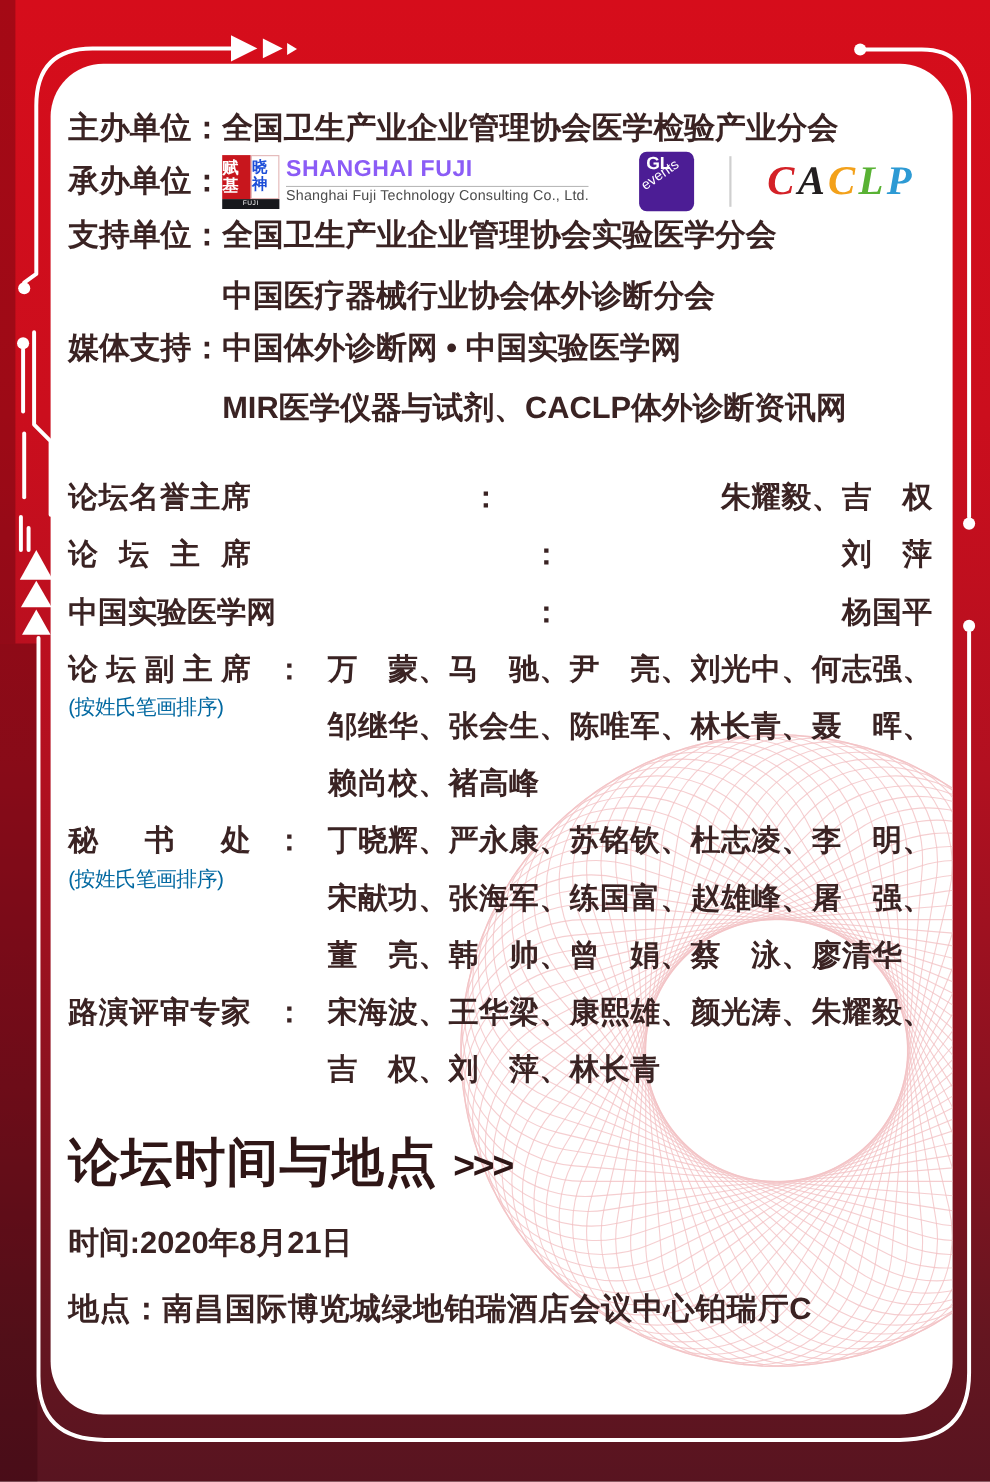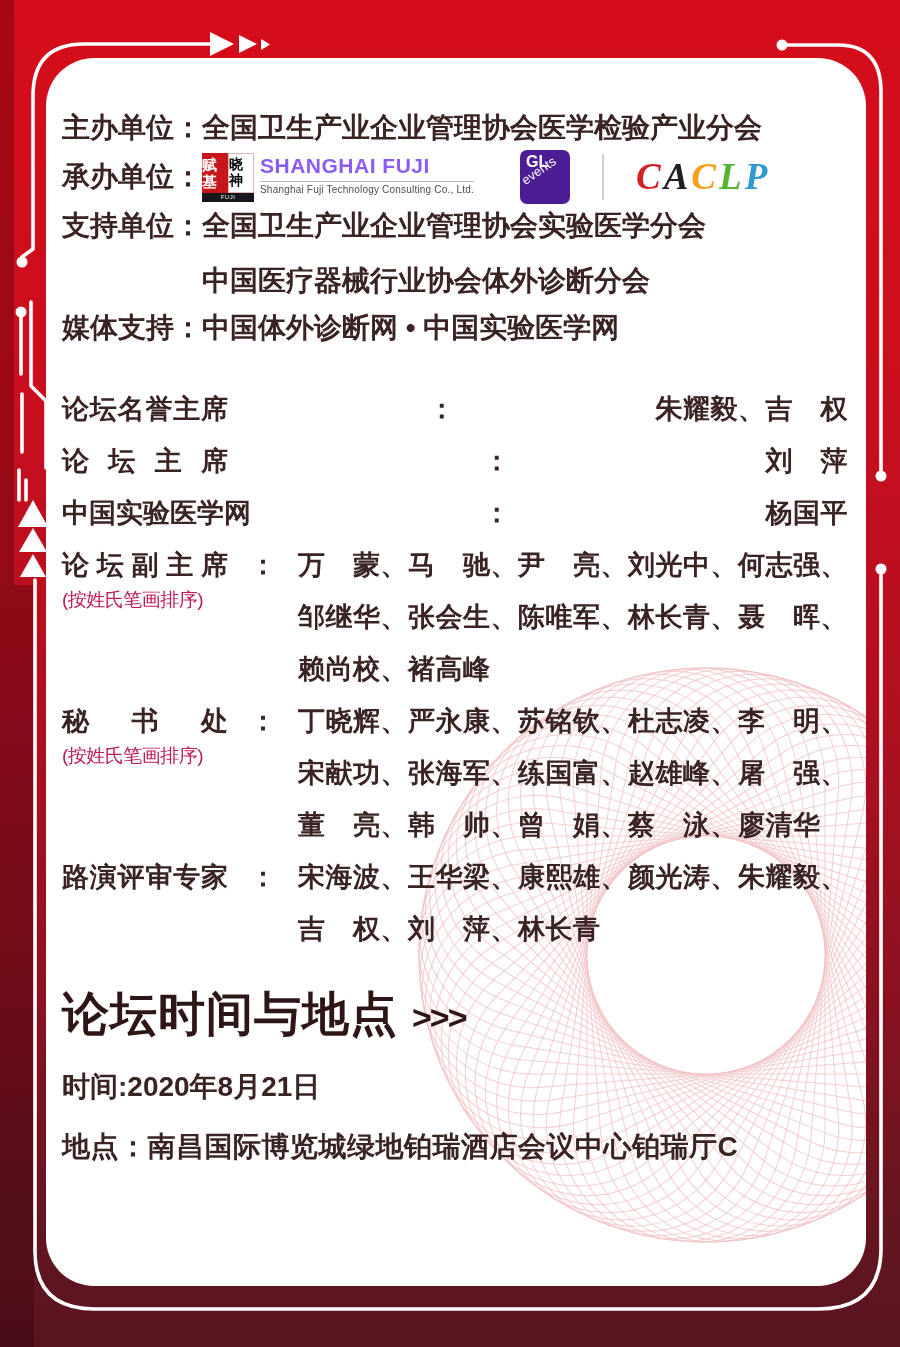--- a/index.html
+++ b/index.html
@@ -10,21 +10,21 @@
   }
   
   .edge-band-top{position:absolute;left:0;top:0;width:14px;height:585px;background:rgba(40,0,6,.28);}
   .edge-band-bottom{position:absolute;left:0;top:585px;width:34px;height:762px;background:rgba(40,0,6,.30);}
 
   
   .card{
     position:absolute;left:46px;top:58px;width:820px;height:1228px;
     background:#fff;border-radius:48px;overflow:hidden;
   }
-  .card-inner{position:absolute;inset:0;padding:50px 18px 0 16px;box-sizing:border-box;z-index:2;}
+  .card-inner{position:absolute;inset:0;padding:38px 18px 0 16px;box-sizing:border-box;z-index:2;}
   #guilloche{position:absolute;inset:0;z-index:1;pointer-events:none;}
 
   .decor-svg{position:absolute;inset:0;width:900px;height:1347px;z-index:5;pointer-events:none;}
 
   .txt{color:#3a2323;}
   .row{display:flex;align-items:flex-start;position:relative;}
   .row .lbl{font-size:28px;font-weight:600;white-space:nowrap;flex:0 0 auto;}
   .row .colon{font-size:28px;font-weight:600;flex:0 0 auto;}
   .row .content{font-size:28px;font-weight:600;line-height:55px;}
   .row .content .line{white-space:nowrap;}
@@ -41,35 +41,35 @@
   .r-media{margin-bottom:26px;}
 
   
   .committee{margin-top:28px;}
   .committee .row{margin-bottom:0;justify-content:space-between;}
   .committee .lbl{width:166px;text-align:justify;text-align-last:justify;font-size:27px;line-height:52px;}
   .committee .colon{font-size:27px;line-height:52px;}
   .committee .content{font-size:27px;line-height:52px;letter-spacing:.5px;}
   .note{
     position:absolute;left:0;top:48px;font-size:19px;font-weight:500;
-    color:#be185d;letter-spacing:-.5px;white-space:nowrap;
+    color:#0369a1;letter-spacing:-.5px;white-space:nowrap;
   }
 
   
   .logos{display:flex;align-items:center;gap:26px;height:58px;}
   .fuji{display:flex;align-items:flex-start;gap:6px;}
   .fuji-seal{width:52px;display:flex;flex-direction:column;}
   .fuji-seal-top{display:flex;height:40px;}
   .fuji-seal-red{width:26px;background:#c8161d;color:#fff;font-size:15px;font-weight:700;
     display:flex;flex-direction:column;align-items:center;justify-content:center;line-height:17px;}
-  .fuji-seal-white{width:26px;background:#fff;border:1px solid #e3b6b6;box-sizing:border-box;color:#000000;
+  .fuji-seal-white{width:26px;background:#fff;border:1px solid #e3b6b6;box-sizing:border-box;color:#1d4ed8;
     font-size:14px;font-weight:700;display:flex;flex-direction:column;align-items:center;justify-content:center;line-height:16px;font-family:"Liberation Serif","DejaVu Serif",serif;}
   .fuji-seal-bar{height:9px;background:#17181c;color:#fff;font-size:6px;text-align:center;line-height:9px;letter-spacing:.5px;}
   .fuji-text .fuji-name{color:#8b5cf6;font-weight:800;font-size:21px;letter-spacing:.5px;line-height:26px;border-bottom:1px solid #b9b9b9;padding-bottom:2px;}
-  .fuji-text .fuji-sub{color:#4c4c4c;font-size:10px;line-height:15px;letter-spacing:.2px;}
+  .fuji-text .fuji-sub{color:#4c4c4c;font-size:13px;line-height:15px;letter-spacing:.2px;}
   .gl{width:50px;height:54px;background:#4c1d95;border-radius:7px;position:relative;margin-left:20px;overflow:hidden;flex:0 0 auto;}
   .gl .gl-gl{position:absolute;left:6px;top:3px;color:#fff;font-weight:800;font-size:16px;}
   .gl .gl-events{position:absolute;left:3px;top:24px;color:#fff;font-size:13px;transform:rotate(-35deg);transform-origin:left center;}
   .logo-divider{width:2px;height:46px;background:#cfcfcf;margin:0 6px;}
   .caclp{font-family:"Liberation Serif","DejaVu Serif",serif;font-style:italic;font-weight:700;font-size:37px;letter-spacing:3px;line-height:54px;white-space:nowrap;}
   .caclp span{display:inline-block;}
 
   
   .footer-heading{margin-top:28px;display:flex;align-items:center;color:#2f1616;}
   .footer-heading .fh-text{font-size:47px;font-weight:900;letter-spacing:1px;}
@@ -175,20 +175,21 @@
           <div class="line">全国卫生产业企业管理协会实验医学分会</div>
           <div class="line">中国医疗器械行业协会体外诊断分会</div>
         </div>
       </div>
 
       <div class="row r-media txt">
         <span class="lbl">媒体支持</span>
           <span class="colon">：</span>
         <div class="content">
           <div class="line">中国体外诊断网 • 中国实验医学网</div>
+          <div class="line">MIR医学仪器与试剂、CACLP体外诊断资讯网</div>
         </div>
       </div>
     </div>
 
     <div class="committee">
 
       <div class="row txt">
         <span class="lbl">论坛名誉主席</span>
           <span class="colon">：</span>
         <div class="content">

